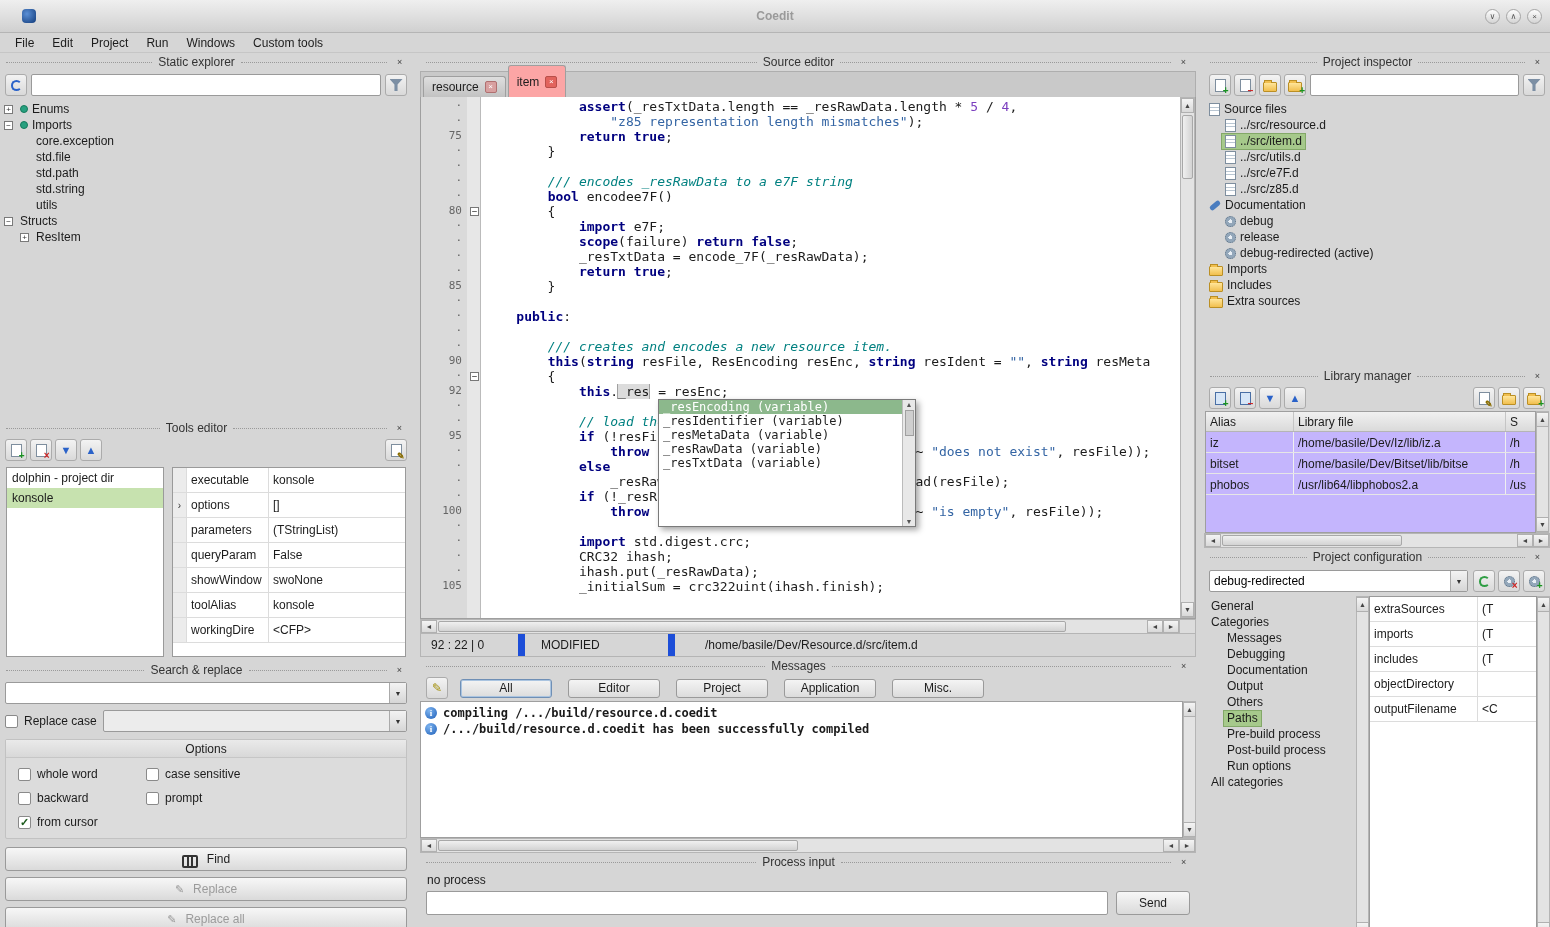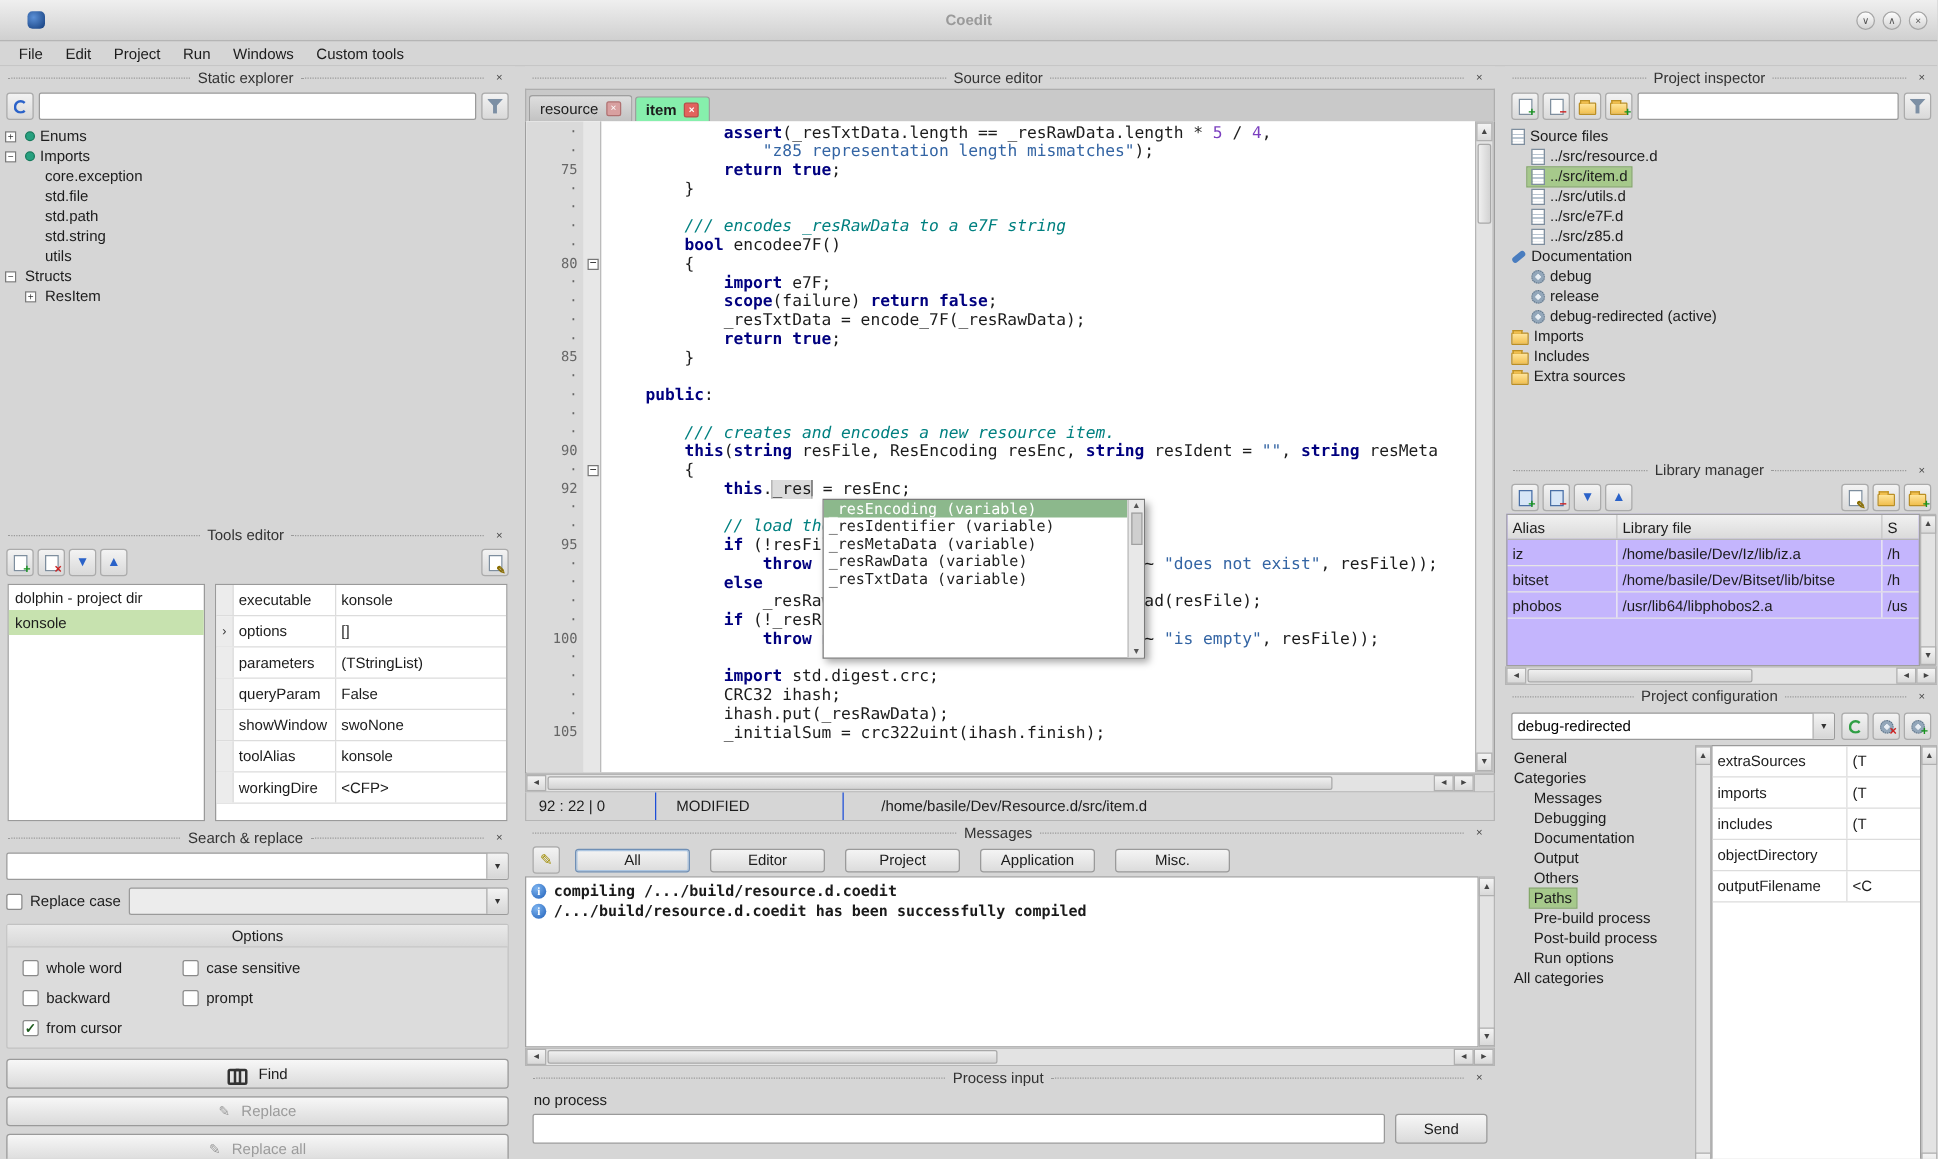--- a/index.html
+++ b/index.html
@@ -98,21 +98,21 @@
 .options-title{height:18px;display:flex;align-items:center;justify-content:center;background:linear-gradient(#eaeaea,#d8d8d8);border-bottom:1px solid #c6c6c6;margin-bottom:4px}
 .options-cols{display:flex;padding-left:12px}
 .opt-col{width:128px}
 .opt-col+.opt-col{width:auto}
 .opt-item{display:flex;align-items:center;gap:6px;height:24px}
 .sr-btnrow{padding:4px 5px 2px}
 
 
 .tabsbar{height:26px;background:#c9c9c9;display:flex;align-items:flex-end;padding:2px 2px 0;gap:2px;border:1px solid #aeaeae;border-bottom:none;flex:none}
 .tab{height:21px;padding:0 8px;display:flex;align-items:center;gap:6px;background:linear-gradient(#dedede,#c2c2c2);border:1px solid #9f9f9f;border-bottom:none;border-radius:3px 3px 0 0}
-.tab.active{background:#86efac;height:20px;font-weight:bold}
+.tab.active{background:#fca5a5;height:32px;font-weight:normal}
 .tclose{width:12px;height:12px;background:#d8a0a0;border:1px solid #b07070;border-radius:2px;color:#fff;font-size:8px;line-height:10px;text-align:center}
 .tclose.red{background:#e2635d;border-color:#b84f4a}
 .editor-shell{flex:1;display:flex;border:1px solid #9f9f9f;border-top:none;background:#fff;min-height:0}
 .code-area{flex:1;overflow:hidden;position:relative}
 .gutter-bg{position:absolute;left:0;top:0;bottom:0;width:46px;background:#dadada}
 .fold-bg{position:absolute;left:46px;top:0;bottom:0;width:14px;background:#e7e7e7;border-right:1px solid #bbb}
 #code-lines{position:relative;padding-top:2px}
 .cl{display:flex;height:15px;line-height:15px;font:13px "DejaVu Sans Mono",monospace;white-space:pre}
 .gut{width:46px;text-align:right;padding-right:5px;color:#666;font-size:11px;flex:none}
 .fold{width:15px;flex:none;display:flex;align-items:center;justify-content:center}
@@ -139,21 +139,21 @@
 .sb-thumb{height:11px;background:linear-gradient(#f0f0f0,#d3d3d3);border:1px solid #a8a8a8;border-radius:2px;margin:0 1px;flex:none}
 .sb-fill{flex:1}
 .vscroll{width:15px;background:#e3e3e3;border:1px solid #b5b5b5;display:flex;flex-direction:column;align-items:center;flex:none}
 .vscroll.slim{width:13px}
 .sb-btn.v{width:13px;height:15px}
 .sb-vthumb{width:11px;background:linear-gradient(90deg,#f0f0f0,#d3d3d3);border:1px solid #a8a8a8;border-radius:2px;flex:none}
 .sb-corner{width:16px;height:15px;background:#dcdcdc;border:1px solid #b5b5b5;border-left:none}
 
 
 .statusbar{height:23px;display:flex;align-items:center;background:#d6d6d6;border:1px solid #b5b5b5;border-top:none;flex:none}
-.st-seg{padding:0 10px;height:100%;display:flex;align-items:center;border-right:1px solid #1d4ed8;white-space:nowrap}
+.st-seg{padding:0 10px;height:100%;display:flex;align-items:center;border-right:7px solid #1d4ed8;white-space:nowrap}
 .st-file{border-right:none;padding-left:30px}
 
 
 .msg-toolbar{height:26px;display:flex;align-items:center;padding:0 6px;flex:none}
 .filters{display:flex;gap:16px;margin-left:12px}
 .filter-btn{width:92px;height:19px;border:1px solid #9a9a9a;border-radius:3px;background:linear-gradient(#f4f4f4,#dcdcdc);display:flex;align-items:center;justify-content:center}
 .filter-btn.active{border-color:#6f8fb5;box-shadow:inset 0 0 0 1px #aac4e0}
 .msg-shell{flex:1;display:flex;min-height:0}
 .msg-list{flex:1;background:#fff;border:1px solid #9f9f9f;overflow:hidden;padding:3px 4px}
 .msg-row{display:flex;align-items:center;gap:6px;height:16px;font:600 12px "DejaVu Sans Mono",monospace;color:#1a1a1a;white-space:pre}

